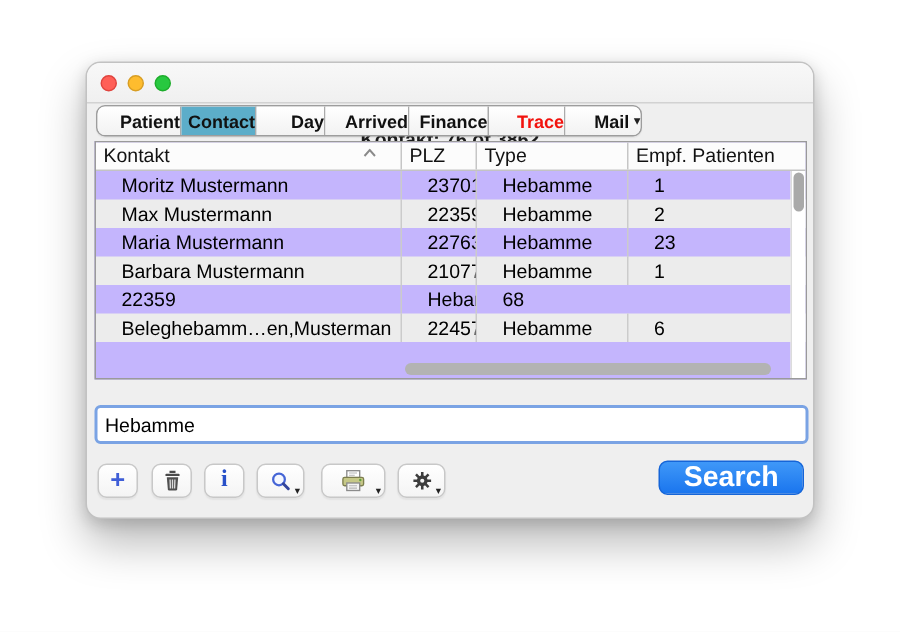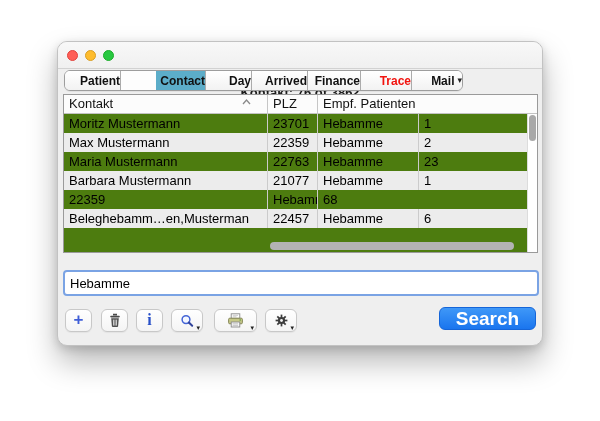--- a/index.html
+++ b/index.html
@@ -34,38 +34,38 @@
 
   
   .tabbar{position:absolute;left:6px;top:28px;height:21px;display:inline-flex;
     border:1px solid #9d9d9d;border-radius:6px;overflow:hidden;background:#fdfdfd;
     box-shadow:0 1px 1px rgba(0,0,0,.06);}
   .tab{display:flex;align-items:center;justify-content:flex-end;gap:3px;
     height:100%;font-size:12px;font-weight:bold;color:#111;
     background:linear-gradient(#ffffff,#f2f2f2);border-right:1px solid #ababab;
     cursor:default;}
   .tab:last-child{border-right:none;}
-  .tab.selected{background:var(--selected-tab);margin-left:35px;}
+  .tab.selected{background:var(--selected-tab);}
   .tab.alert{color:var(--trace-red);}
   .tab .caret{font-size:9px;color:#222;line-height:1;}
 
   
   .table{position:absolute;left:5px;top:52px;width:475px;height:159px;
-    background:#4d7c0f;border:1px solid #9a9a9a;}
+    background:#c4b5fd;border:1px solid #9a9a9a;}
   .thead{display:grid;grid-template-columns:204px 50px 101px 1fr;height:19px;
     background:#fcfcfc;border-bottom:1px solid #c3c3c3;}
   .th{position:relative;font-size:13px;color:#111;line-height:18px;
     padding-left:5px;white-space:nowrap;overflow:hidden;border-right:1px solid #c6c6c6;}
   .th:last-child{border-right:none;}
   .sort{position:absolute;right:16px;top:4px;}
   .tbody{position:relative;}
   .tr{display:grid;grid-template-columns:204px 50px 101px 1fr;height:19px;}
   .tr:nth-child(even){background:#ececec;}
   .td{font-size:13px;color:#000;line-height:19px;padding-left:5px;
-    white-space:nowrap;overflow:hidden;border-right:1px solid #cbcbcb;}
+    white-space:nowrap;overflow:hidden;border-right:1px solid #cbcbcb;margin-left:12px;}
   .td:last-child{border-right:none;}
 
   .vscroll{position:absolute;top:19px;right:0;bottom:0;width:10px;
     background:#ffffff;border-left:1px solid #dcdcdc;}
   .vthumb{position:absolute;left:1px;top:1px;width:7px;height:26px;
     background:#a9a9a9;border-radius:4px;}
   .hscroll{position:absolute;left:0;right:10px;bottom:2px;height:8px;background:transparent;}
   .hthumb{position:absolute;left:206px;width:244px;height:8px;
     background:#b3b3b3;border-radius:4px;}
 
@@ -132,20 +132,21 @@
 
     <div class="table">
       <div class="thead">
         <div class="th">
           <span>Kontakt</span>
           <svg class="sort" width="9" height="6" viewBox="0 0 9 6">
               <polyline points="1,5 4.5,1 8,5" fill="none" stroke="#8a8a8a" stroke-width="1.3"></polyline>
             </svg>
         </div>
         <div class="th"><span>PLZ</span></div>
+        <div class="th"><span>Type</span></div>
         <div class="th"><span>Empf. Patienten</span></div>
       </div>
       <div class="tbody">
         <div class="tr">
           <div class="td">Moritz Mustermann</div>
           <div class="td">23701</div>
           <div class="td">Hebamme</div>
           <div class="td">1</div>
         </div>
         <div class="tr">

